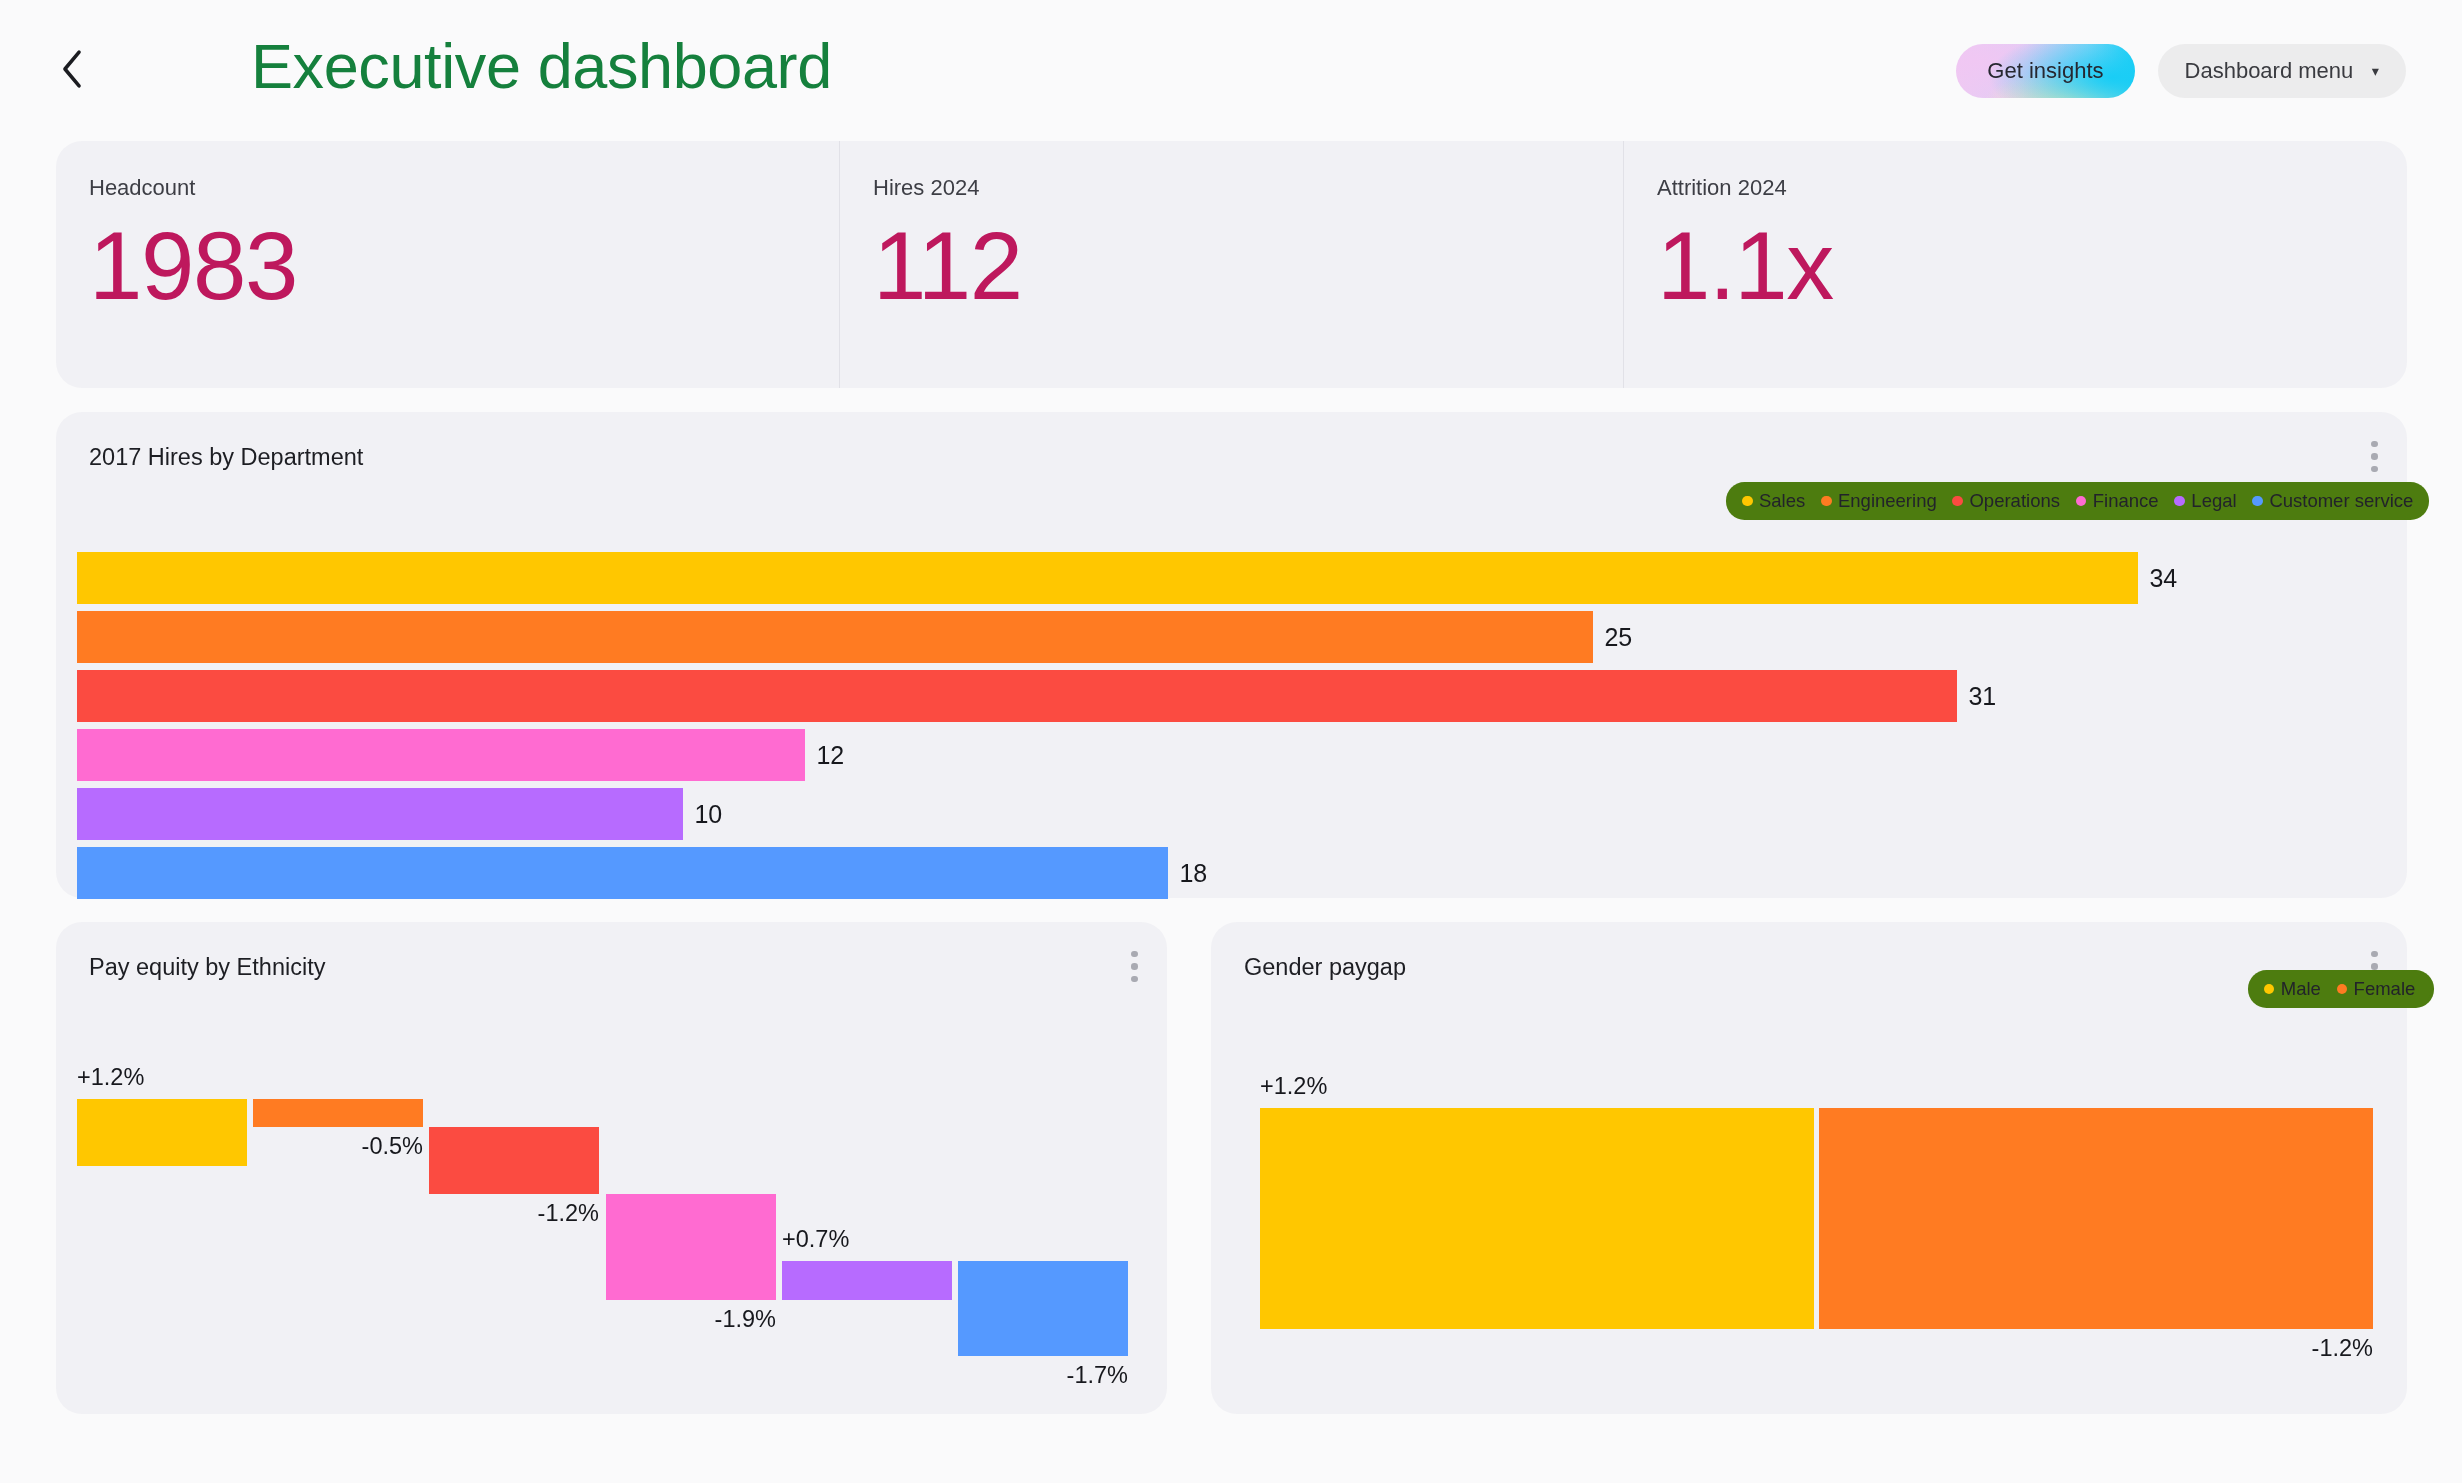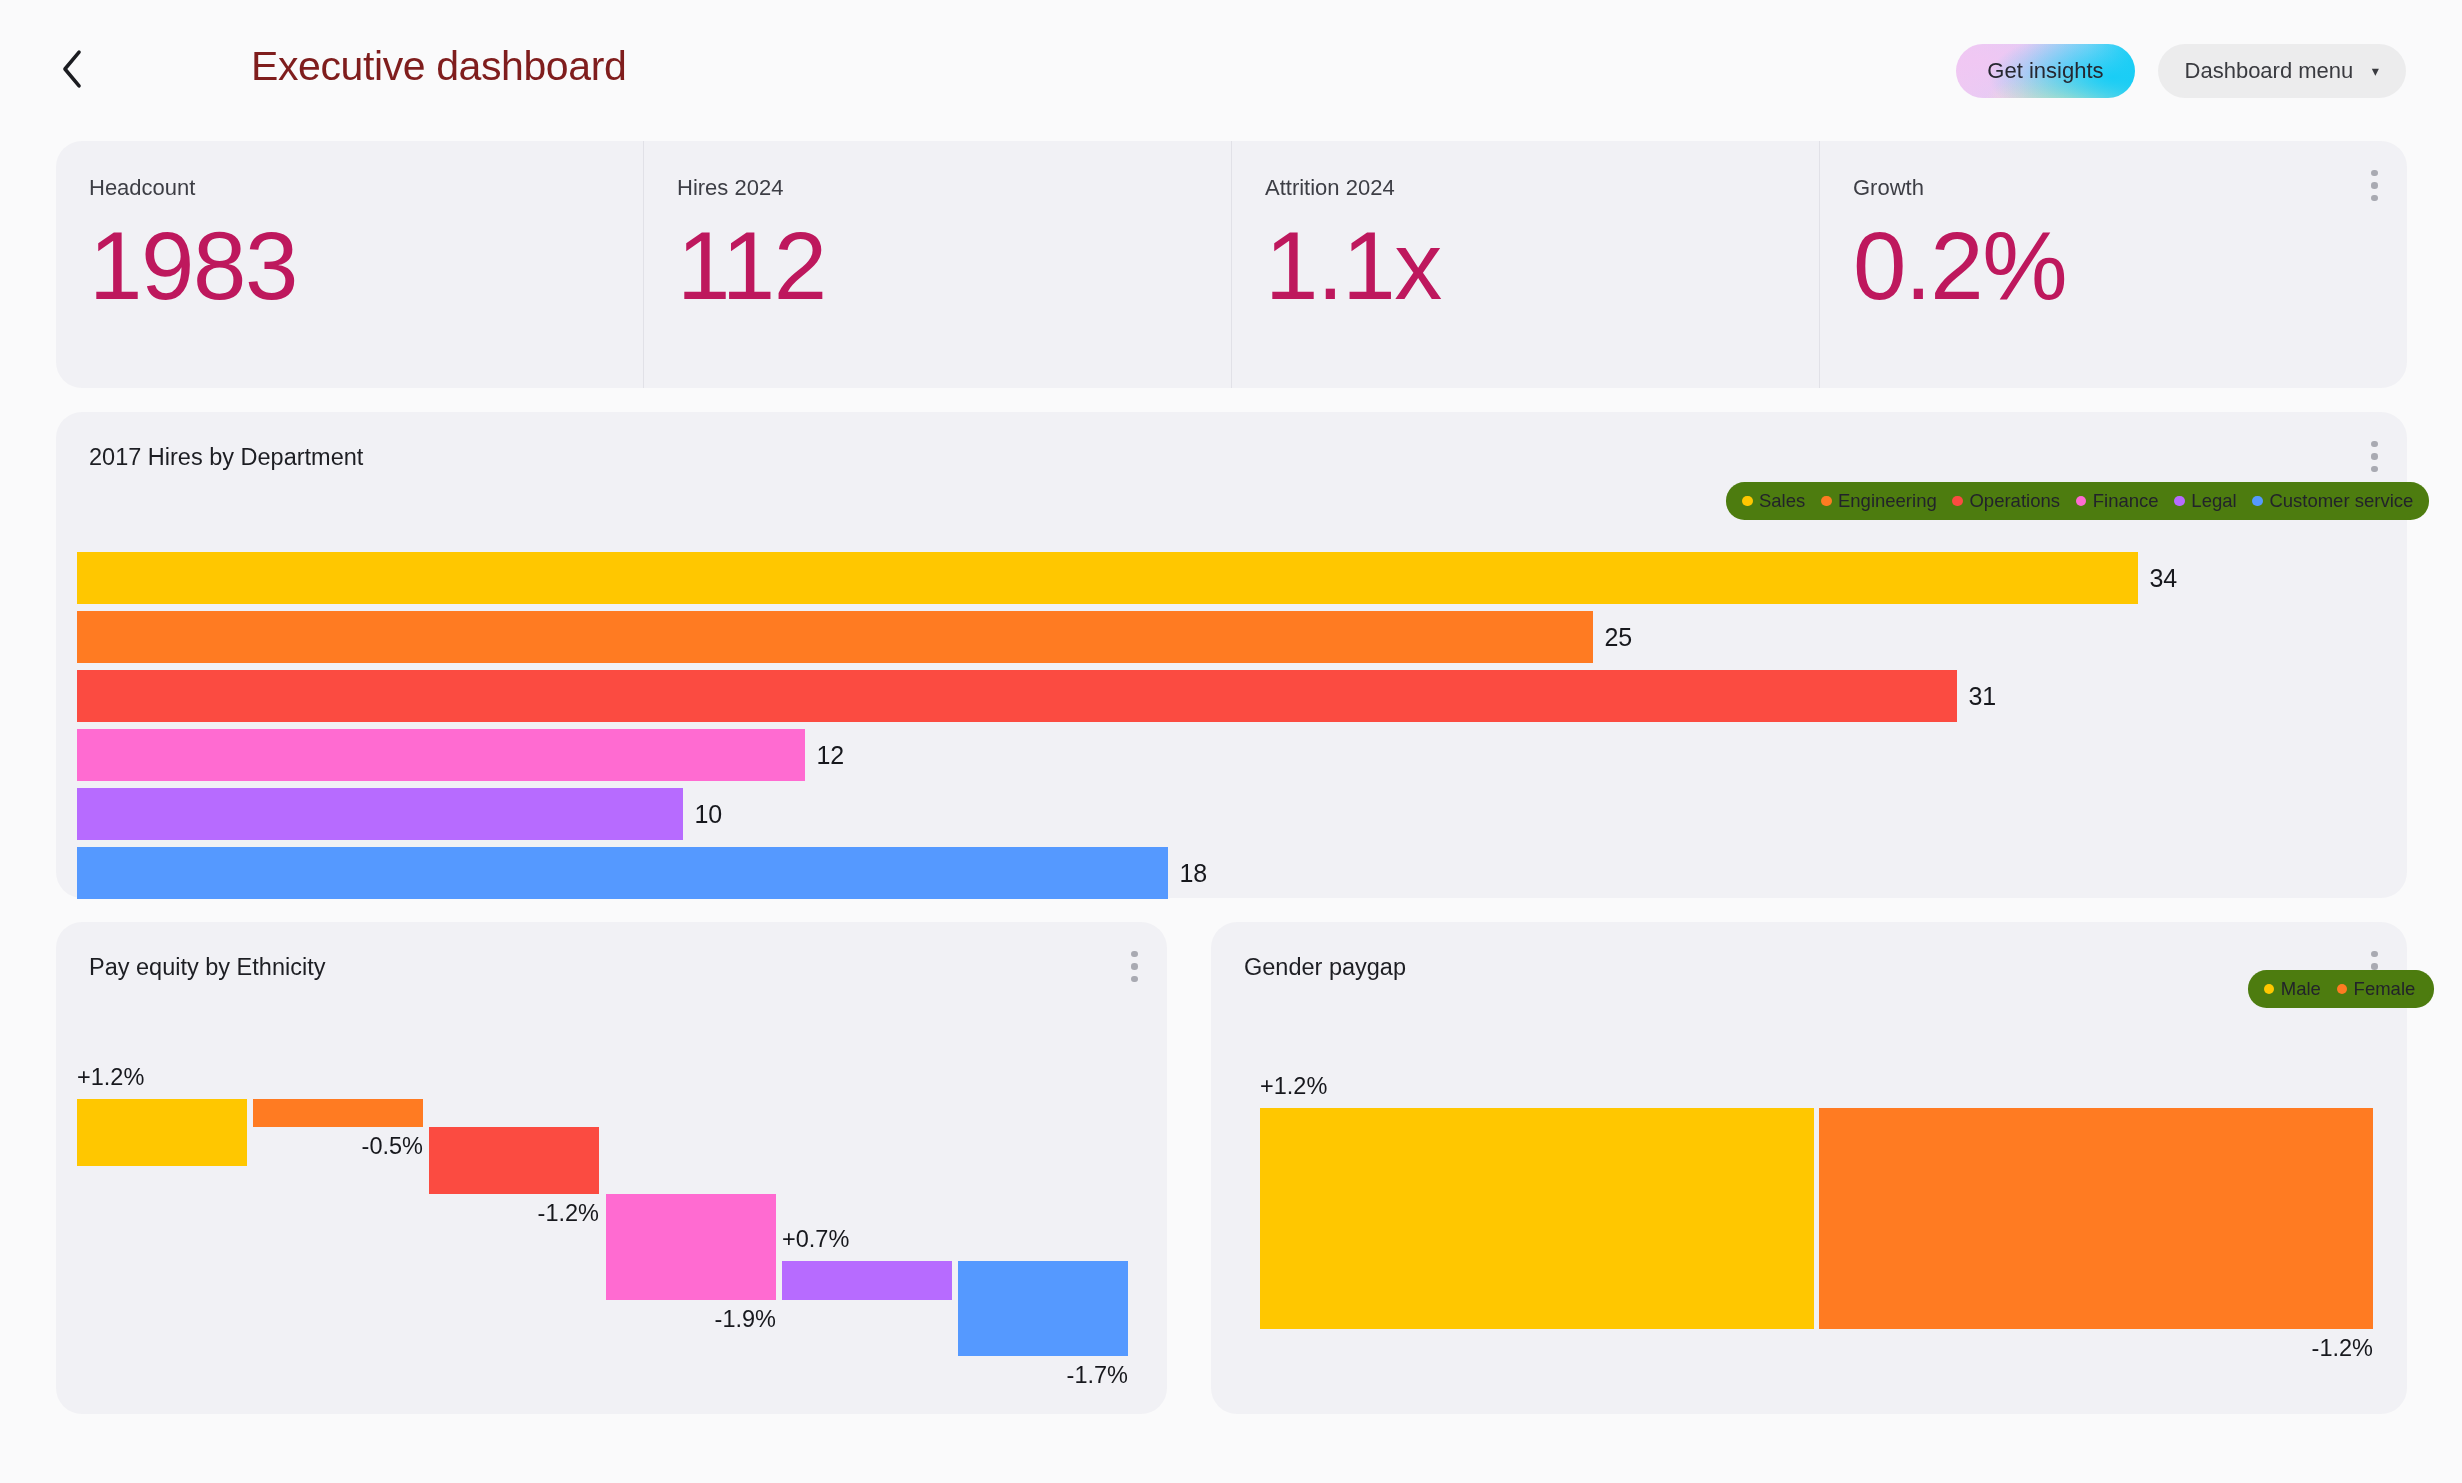--- a/index.html
+++ b/index.html
@@ -34,24 +34,24 @@
     width: 43px; height: 43px;
     display: flex; align-items: center; justify-content: center;
     cursor: pointer;
   }
   .back-btn svg { display: block; }
 
   .page-title {
     position: absolute;
     left: 251px;
     top: 27px;
-    font-size: 41px;
+    font-size: 63px;
     font-weight: 400;
     letter-spacing: -0.4px;
-    color: #7f1d1d;
+    color: #15803d;
     line-height: 78px;
     white-space: nowrap;
   }
 
   .topbar-actions {
     position: absolute;
     right: 56px;
     top: 44px;
     display: flex;
     align-items: center;
@@ -269,29 +269,20 @@
       <div class="kpi-value">1983</div>
     </div>
     <div class="kpi">
       <div class="kpi-label">Hires 2024</div>
       <div class="kpi-value">112</div>
     </div>
     <div class="kpi">
       <div class="kpi-label">Attrition 2024</div>
       <div class="kpi-value">1.1x</div>
     </div>
-    <div class="kpi">
-      <div class="kpi-label">Growth</div>
-      <div class="kpi-value">0.2%</div>
-      <div class="kebab" style="right:15.7px; top:24px;">
-        <i></i>
-          <i></i>
-          <i></i>
-      </div>
-    </div>
   </div>
 
   <div class="card" id="hires-card">
     <div class="card-title">2017 Hires by Department</div>
     <div class="kebab" style="right:15.7px; top:24px;">
       <i></i>
         <i></i>
         <i></i>
     </div>
   </div>

